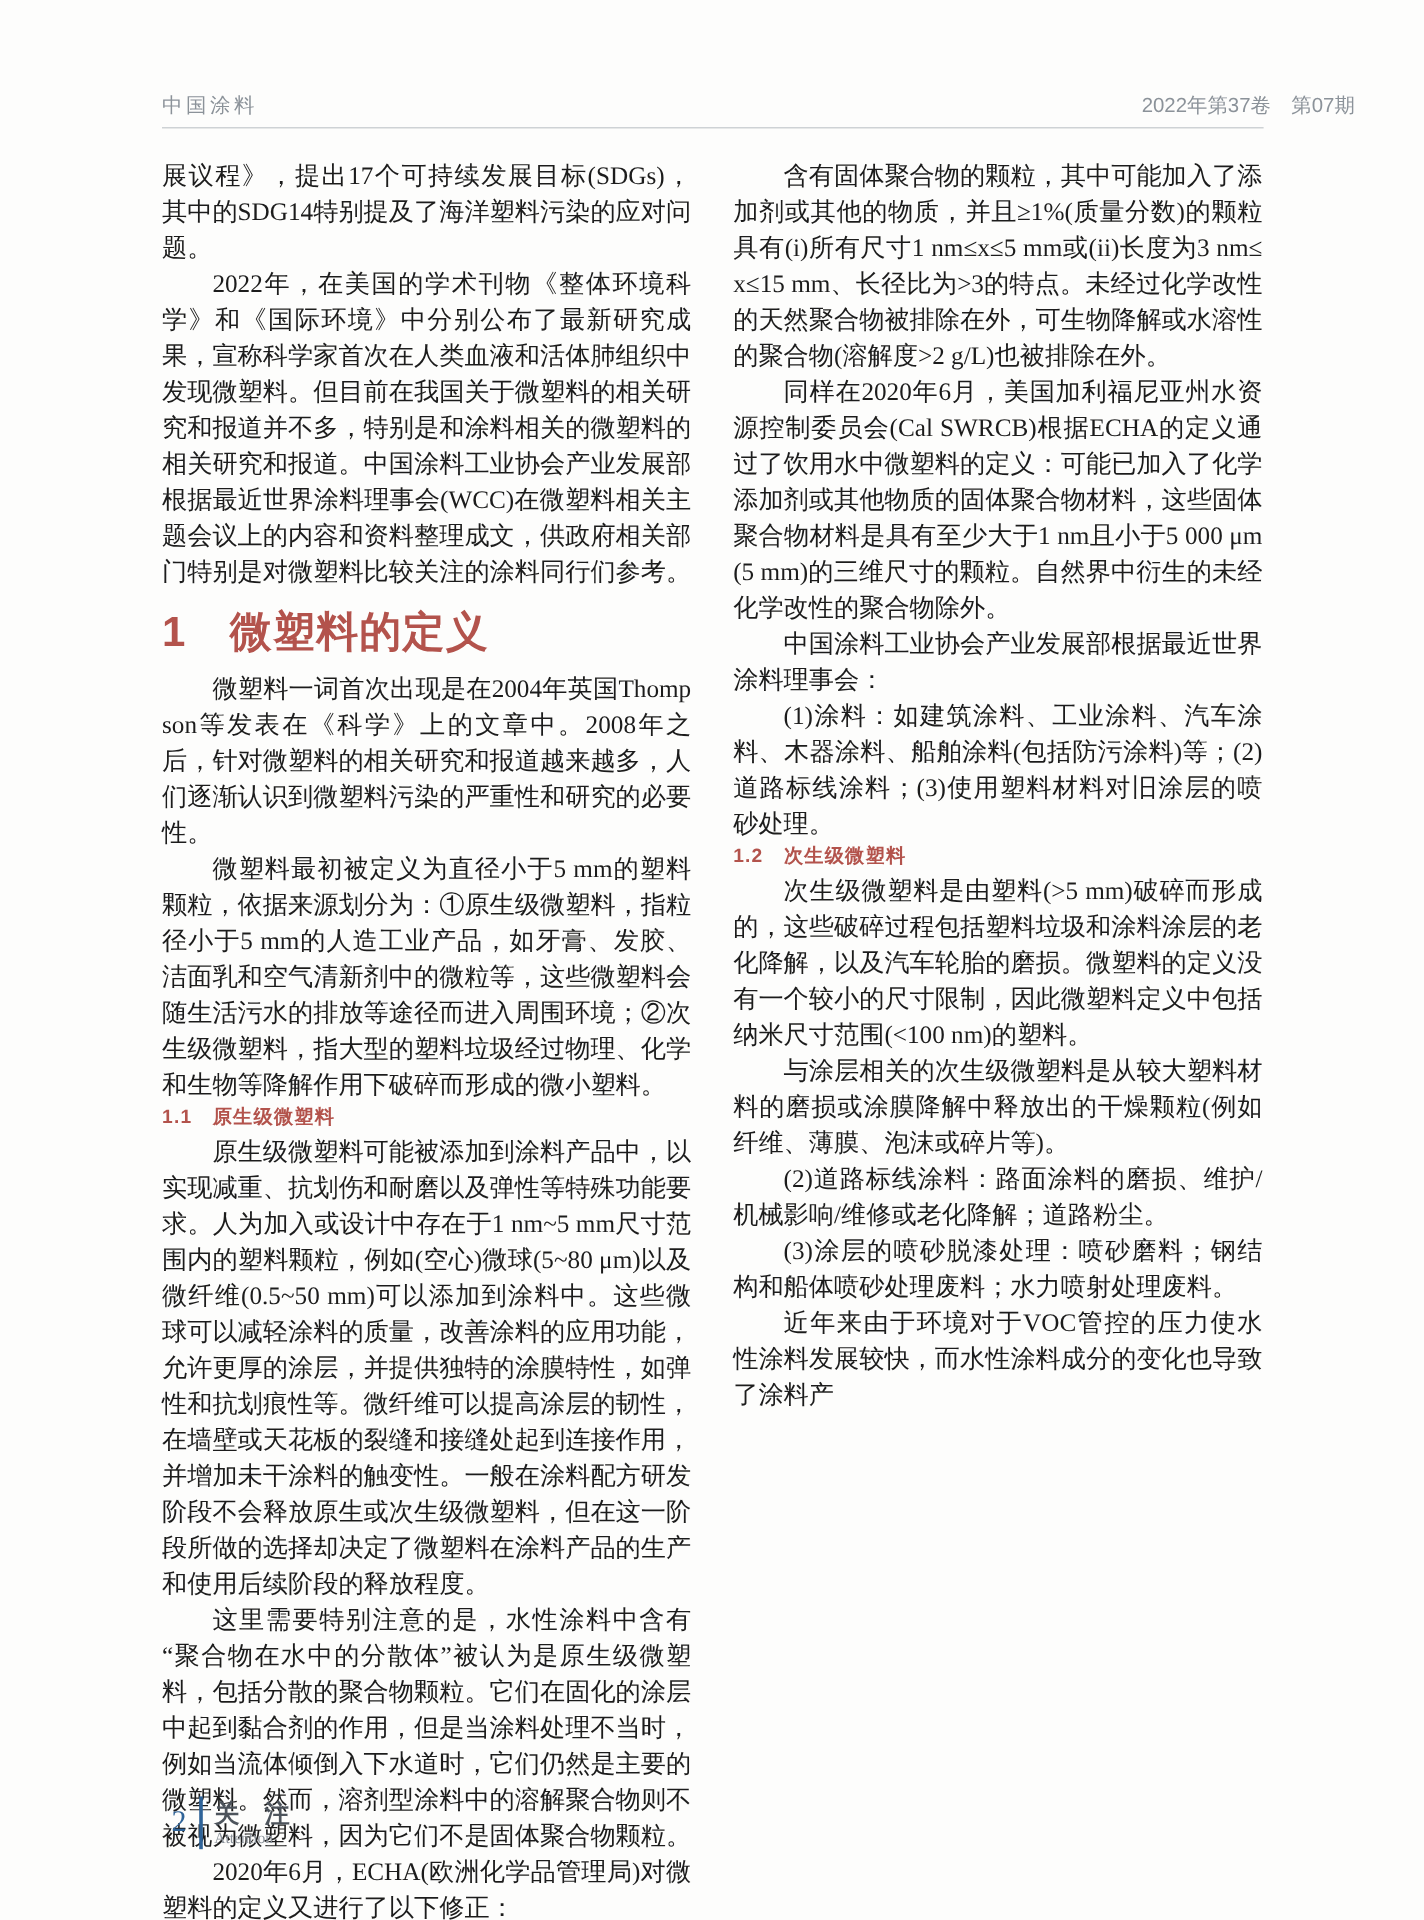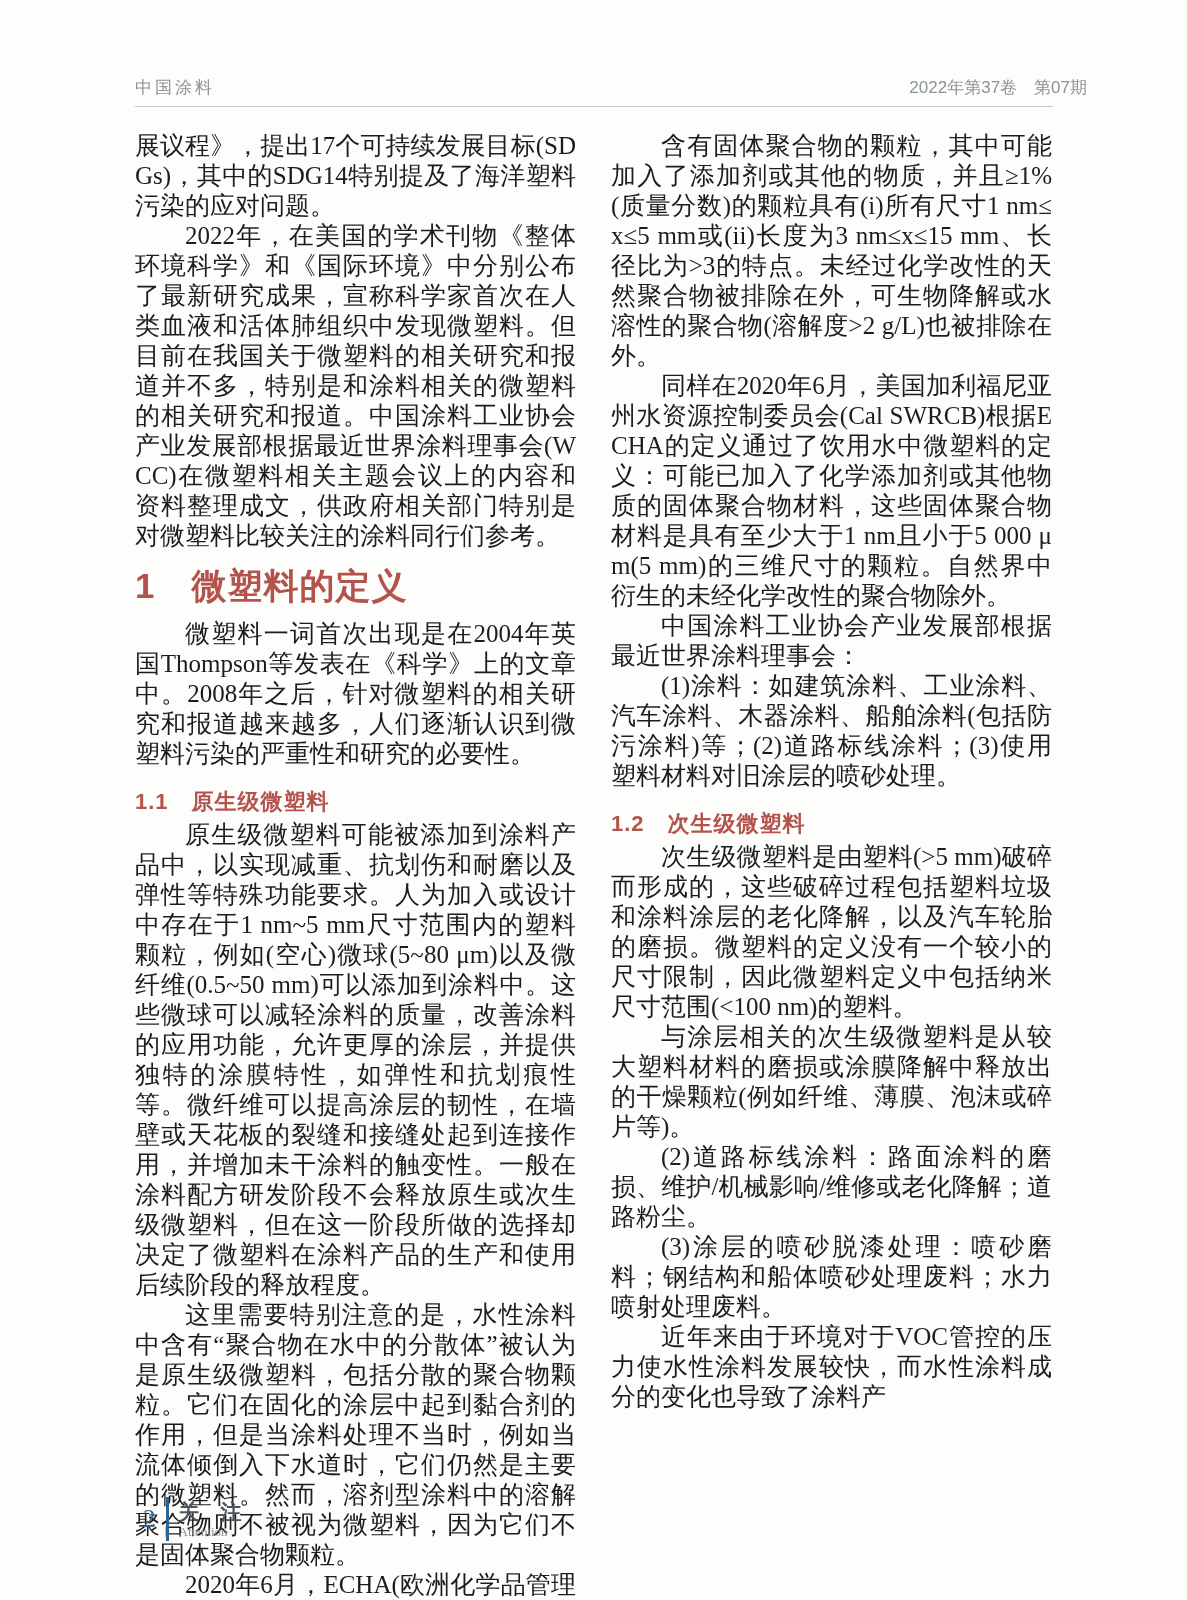--- a/index.html
+++ b/index.html
@@ -14,54 +14,54 @@
   html,body{margin:0;padding:0;}
   body{
     width:1187px;height:1600px;
     background:#fdfdfc;
     position:relative;
     overflow:hidden;
     font-family:"Liberation Serif","DejaVu Serif",serif;
     color:var(--text-ink);
   }
   .header{
-    margin:76px 100px 0 135px;
+    margin:76px 58px 0 135px;
     display:flex;justify-content:space-between;align-items:flex-end;
     font-size:17px;color:var(--header-gray);
     font-family:"Liberation Sans","DejaVu Sans",sans-serif;
   }
   .header .journal{letter-spacing:3px;}
   .header-rule{
     margin:7px 134px 0 135px;
     border:none;border-top:1.5px solid #c3c7cb;height:0;
   }
   .content{
     margin:24px 134px 0 135px;
     display:flex;gap:35px;
   }
   .col{width:441px;}
   .col p{
     margin:0;
-    font-size:25px;line-height:30px;
+    font-size:21px;line-height:30px;
     text-align:justify;text-justify:inter-ideograph;
     word-break:break-all;
   }
   .col p.indent{text-indent:2em;}
   .col h1{
     font-family:"Liberation Sans","DejaVu Sans",sans-serif;
     color:var(--heading-red);
     font-size:35px;font-weight:bold;
     margin:12px 0 9px;
     letter-spacing:1px;
   }
   .col h2{
     font-family:"Liberation Sans","DejaVu Sans",sans-serif;
     color:var(--heading-red);
-    font-size:22px;font-weight:bold;
-    margin:18px 0 3px;
+    font-size:16px;font-weight:bold;
+    margin:2px 0 3px;
     letter-spacing:1px;
   }
   .footer{
     position:absolute;left:143px;top:1497px;
     display:flex;align-items:center;
   }
   .footer .page-num{
     font-size:25px;color:var(--footer-blue);
     font-family:"Liberation Serif","DejaVu Serif",serif;
     margin-right:10px;
@@ -89,20 +89,21 @@
   <span class="issue">2022年第37卷　第07期</span>
 </div>
 <hr class="header-rule">
 
 <div class="content">
   <div class="col" id="left-col">
       <p>展议程》，提出17个可持续发展目标(SDGs)，其中的SDG14特别提及了海洋塑料污染的应对问题。</p>
       <p class="indent">2022年，在美国的学术刊物《整体环境科学》和《国际环境》中分别公布了最新研究成果，宣称科学家首次在人类血液和活体肺组织中发现微塑料。但目前在我国关于微塑料的相关研究和报道并不多，特别是和涂料相关的微塑料的相关研究和报道。中国涂料工业协会产业发展部根据最近世界涂料理事会(WCC)在微塑料相关主题会议上的内容和资料整理成文，供政府相关部门特别是对微塑料比较关注的涂料同行们参考。</p>
       <h1>1　微塑料的定义</h1>
       <p class="indent">微塑料一词首次出现是在2004年英国Thompson等发表在《科学》上的文章中。2008年之后，针对微塑料的相关研究和报道越来越多，人们逐渐认识到微塑料污染的严重性和研究的必要性。</p>
+      <p class="indent">微塑料最初被定义为直径小于5 mm的塑料颗粒，依据来源划分为：①原生级微塑料，指粒径小于5 mm的人造工业产品，如牙膏、发胶、洁面乳和空气清新剂中的微粒等，这些微塑料会随生活污水的排放等途径而进入周围环境；②次生级微塑料，指大型的塑料垃圾经过物理、化学和生物等降解作用下破碎而形成的微小塑料。</p>
       <h2>1.1　原生级微塑料</h2>
       <p class="indent">原生级微塑料可能被添加到涂料产品中，以实现减重、抗划伤和耐磨以及弹性等特殊功能要求。人为加入或设计中存在于1 nm~5 mm尺寸范围内的塑料颗粒，例如(空心)微球(5~80 μm)以及微纤维(0.5~50 mm)可以添加到涂料中。这些微球可以减轻涂料的质量，改善涂料的应用功能，允许更厚的涂层，并提供独特的涂膜特性，如弹性和抗划痕性等。微纤维可以提高涂层的韧性，在墙壁或天花板的裂缝和接缝处起到连接作用，并增加未干涂料的触变性。一般在涂料配方研发阶段不会释放原生或次生级微塑料，但在这一阶段所做的选择却决定了微塑料在涂料产品的生产和使用后续阶段的释放程度。</p>
       <p class="indent">这里需要特别注意的是，水性涂料中含有“聚合物在水中的分散体”被认为是原生级微塑料，包括分散的聚合物颗粒。它们在固化的涂层中起到黏合剂的作用，但是当涂料处理不当时，例如当流体倾倒入下水道时，它们仍然是主要的微塑料。然而，溶剂型涂料中的溶解聚合物则不被视为微塑料，因为它们不是固体聚合物颗粒。</p>
       <p class="indent">2020年6月，ECHA(欧洲化学品管理局)对微塑料的定义又进行了以下修正：</p>
     </div>
   <div class="col" id="right-col">
       <p class="indent">含有固体聚合物的颗粒，其中可能加入了添加剂或其他的物质，并且≥1%(质量分数)的颗粒具有(i)所有尺寸1 nm≤x≤5 mm或(ii)长度为3 nm≤x≤15 mm、长径比为&gt;3的特点。未经过化学改性的天然聚合物被排除在外，可生物降解或水溶性的聚合物(溶解度&gt;2 g/L)也被排除在外。</p>
       <p class="indent">同样在2020年6月，美国加利福尼亚州水资源控制委员会(Cal SWRCB)根据ECHA的定义通过了饮用水中微塑料的定义：可能已加入了化学添加剂或其他物质的固体聚合物材料，这些固体聚合物材料是具有至少大于1 nm且小于5 000 μm(5 mm)的三维尺寸的颗粒。自然界中衍生的未经化学改性的聚合物除外。</p>
       <p class="indent">中国涂料工业协会产业发展部根据最近世界涂料理事会：</p>
       <p class="indent">(1)涂料：如建筑涂料、工业涂料、汽车涂料、木器涂料、船舶涂料(包括防污涂料)等；(2)道路标线涂料；(3)使用塑料材料对旧涂层的喷砂处理。</p>

